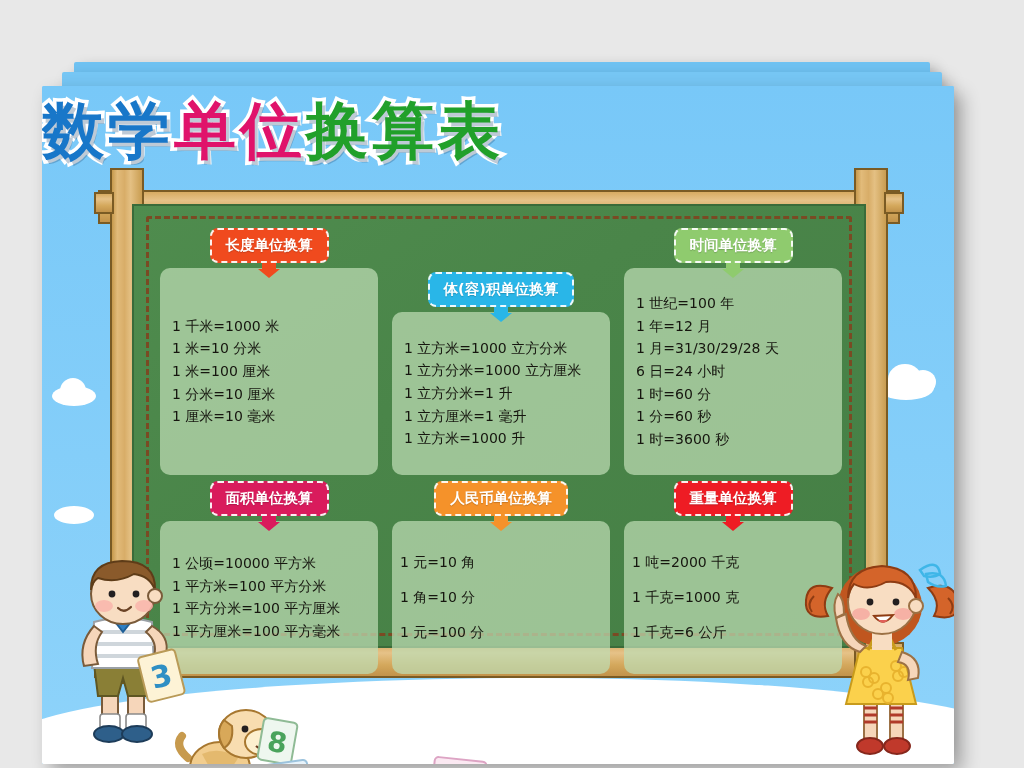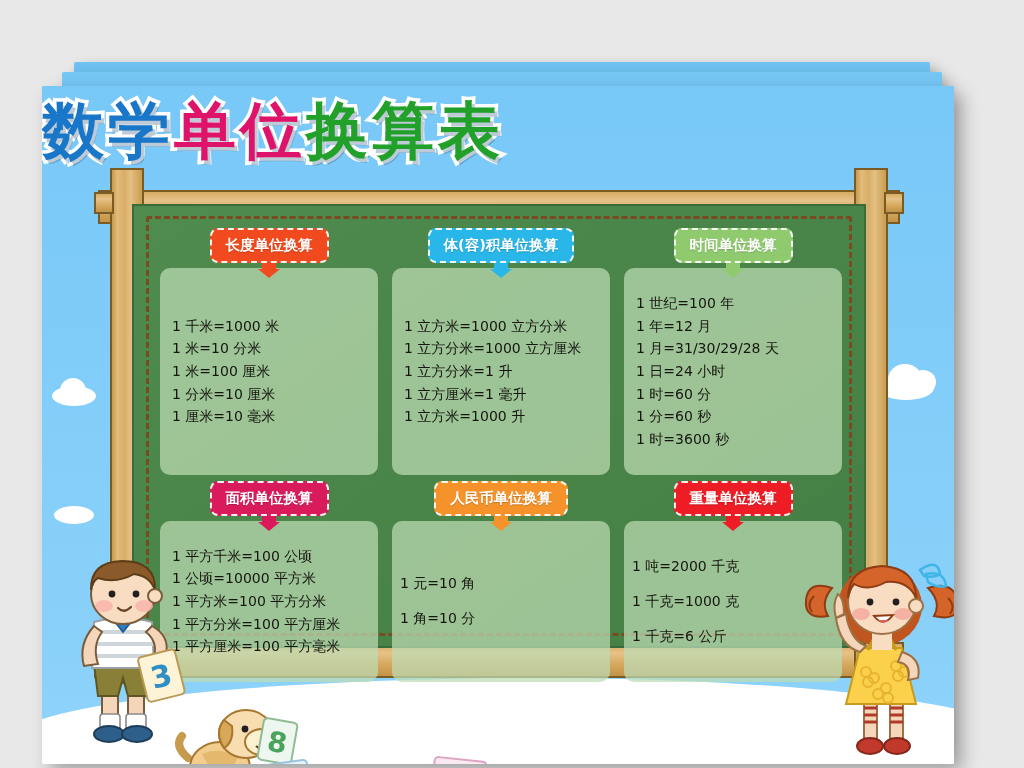--- a/index.html
+++ b/index.html
@@ -132,21 +132,21 @@
             <div class="card r5 left">
               <div class="row">1 千米=1000 米</div>
               <div class="row">1 米=10 分米</div>
               <div class="row">1 米=100 厘米</div>
               <div class="row">1 分米=10 厘米</div>
               <div class="row">1 厘米=10 毫米</div>
             </div>
           </div>
 
           <div class="panel">
-            <div class="badge" style="background:#29b6e8;">体(容)积单位换算</div>
+            <div class="badge" style="background:#29b6e8;margin-top:44px;">体(容)积单位换算</div>
             <div class="arrow">
               <i style="background:#29b6e8;"></i>
                 <u style="border-top:9px solid #29b6e8;"></u>
             </div>
             <div class="card r5 left">
               <div class="row">1 立方米=1000 立方分米</div>
               <div class="row">1 立方分米=1000 立方厘米</div>
               <div class="row">1 立方分米=1 升</div>
               <div class="row">1 立方厘米=1 毫升</div>
               <div class="row">1 立方米=1000 升</div>
@@ -156,51 +156,51 @@
           <div class="panel">
             <div class="badge" style="background:#8fcb6e;">时间单位换算</div>
             <div class="arrow">
               <i style="background:#8fcb6e;"></i>
                 <u style="border-top:9px solid #8fcb6e;"></u>
             </div>
             <div class="card r5 left">
               <div class="row">1 世纪=100 年</div>
               <div class="row">1 年=12 月</div>
               <div class="row">1 月=31/30/29/28 天</div>
-              <div class="row">1 日=24 小时</div>
+              <div class="row">6 日=24 小时</div>
               <div class="row">1 时=60 分</div>
               <div class="row">1 分=60 秒</div>
               <div class="row">1 时=3600 秒</div>
             </div>
           </div>
 
           <div class="panel">
             <div class="badge" style="background:#d91b5c;">面积单位换算</div>
             <div class="arrow">
               <i style="background:#d91b5c;"></i>
                 <u style="border-top:9px solid #d91b5c;"></u>
             </div>
             <div class="card r5 left">
-              <div class="row">1 平方千米=100 公顷</div>
               <div class="row">1 公顷=10000 平方米</div>
               <div class="row">1 平方米=100 平方分米</div>
               <div class="row">1 平方分米=100 平方厘米</div>
               <div class="row">1 平方厘米=100 平方毫米</div>
             </div>
           </div>
 
           <div class="panel">
             <div class="badge" style="background:#f5922a;">人民币单位换算</div>
             <div class="arrow">
               <i style="background:#f5922a;"></i>
                 <u style="border-top:9px solid #f5922a;"></u>
             </div>
             <div class="card few">
               <div class="row">1 元=10 角</div>
               <div class="row">1 角=10 分</div>
+              <div class="row">1 元=100 分</div>
             </div>
           </div>
 
           <div class="panel">
             <div class="badge" style="background:#ee1c24;">重量单位换算</div>
             <div class="arrow">
               <i style="background:#ee1c24;"></i>
                 <u style="border-top:9px solid #ee1c24;"></u>
             </div>
             <div class="card few">

